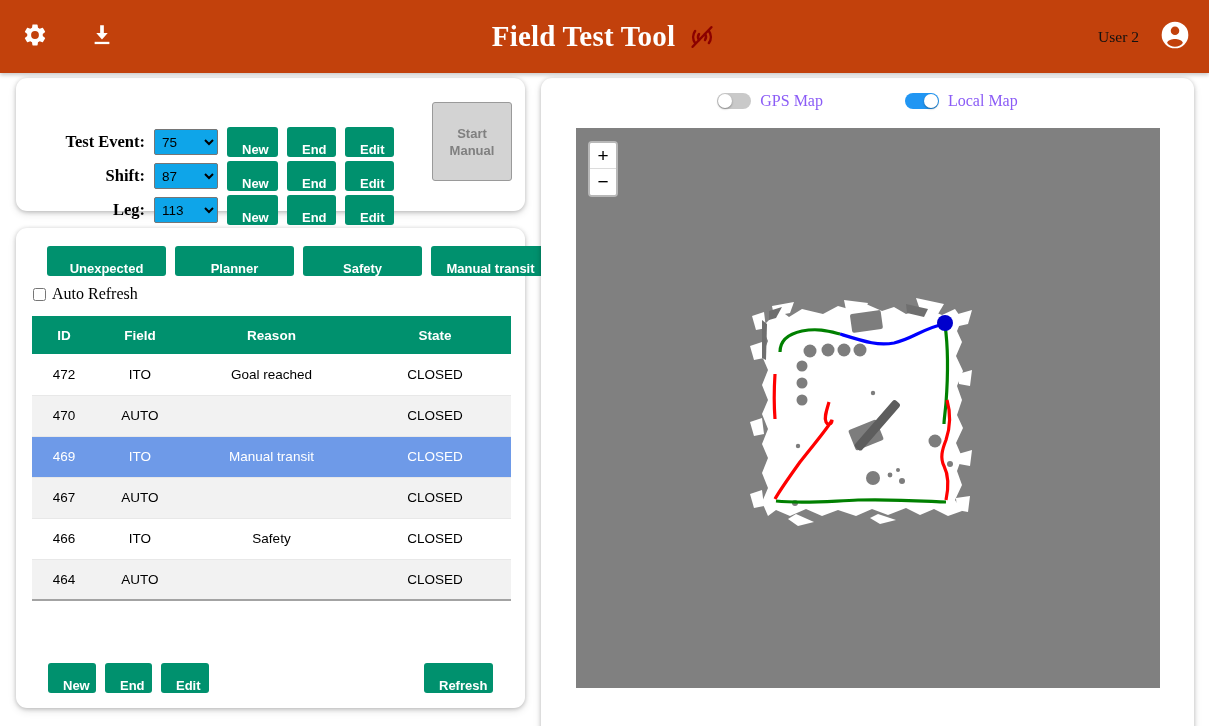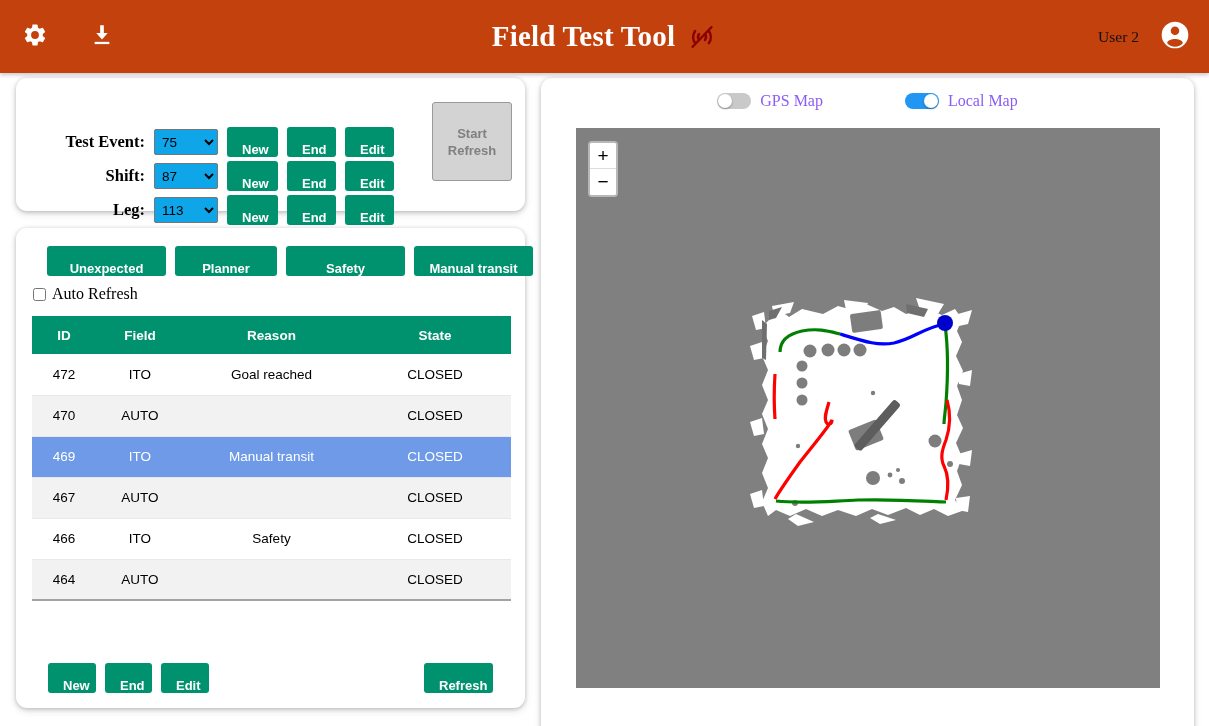--- a/index.html
+++ b/index.html
@@ -127,21 +127,21 @@
 
   #reason-tabs {
     position: absolute; left: 31px; top: 18px;
     display: flex; gap: 0;
   }
   .reason-tab {
     height: 27px;
     margin-right: 9px;
   }
   .reason-tab.w1 { width: 119px; }
-  .reason-tab.w2 { width: 102px; }
+  .reason-tab.w2 { width: 119px; }
   .reason-tab.w3 { width: 119px; }
   .reason-tab.w4 { width: 119px; margin-right: 0; }
 
   #auto-refresh-row {
     position: absolute; left: 17px; top: 57px;
     display: flex; align-items: center; gap: 6px;
   }
   #auto-refresh-checkbox {
     width: 13px; height: 13px; margin: 0;
     cursor: pointer;
@@ -331,21 +331,21 @@
           <option>113</option>
         </select>
         <button class="btn-green sess-btn w-new">New</button>
         <button class="btn-green sess-btn w-end">End</button>
         <button class="btn-green sess-btn w-edit">Edit</button>
       </div>
 
     </div>
 
     <button id="start-logging-btn">Start
-Refresh</button>
+Manual</button>
   </div>
 
   <div class="card" id="events-card">
 
     <div id="reason-tabs">
       <button class="btn-green reason-tab w1">Unexpected</button>
       <button class="btn-green reason-tab w2">Planner</button>
       <button class="btn-green reason-tab w3">Safety</button>
       <button class="btn-green reason-tab w4">Manual transit</button>
     </div>

